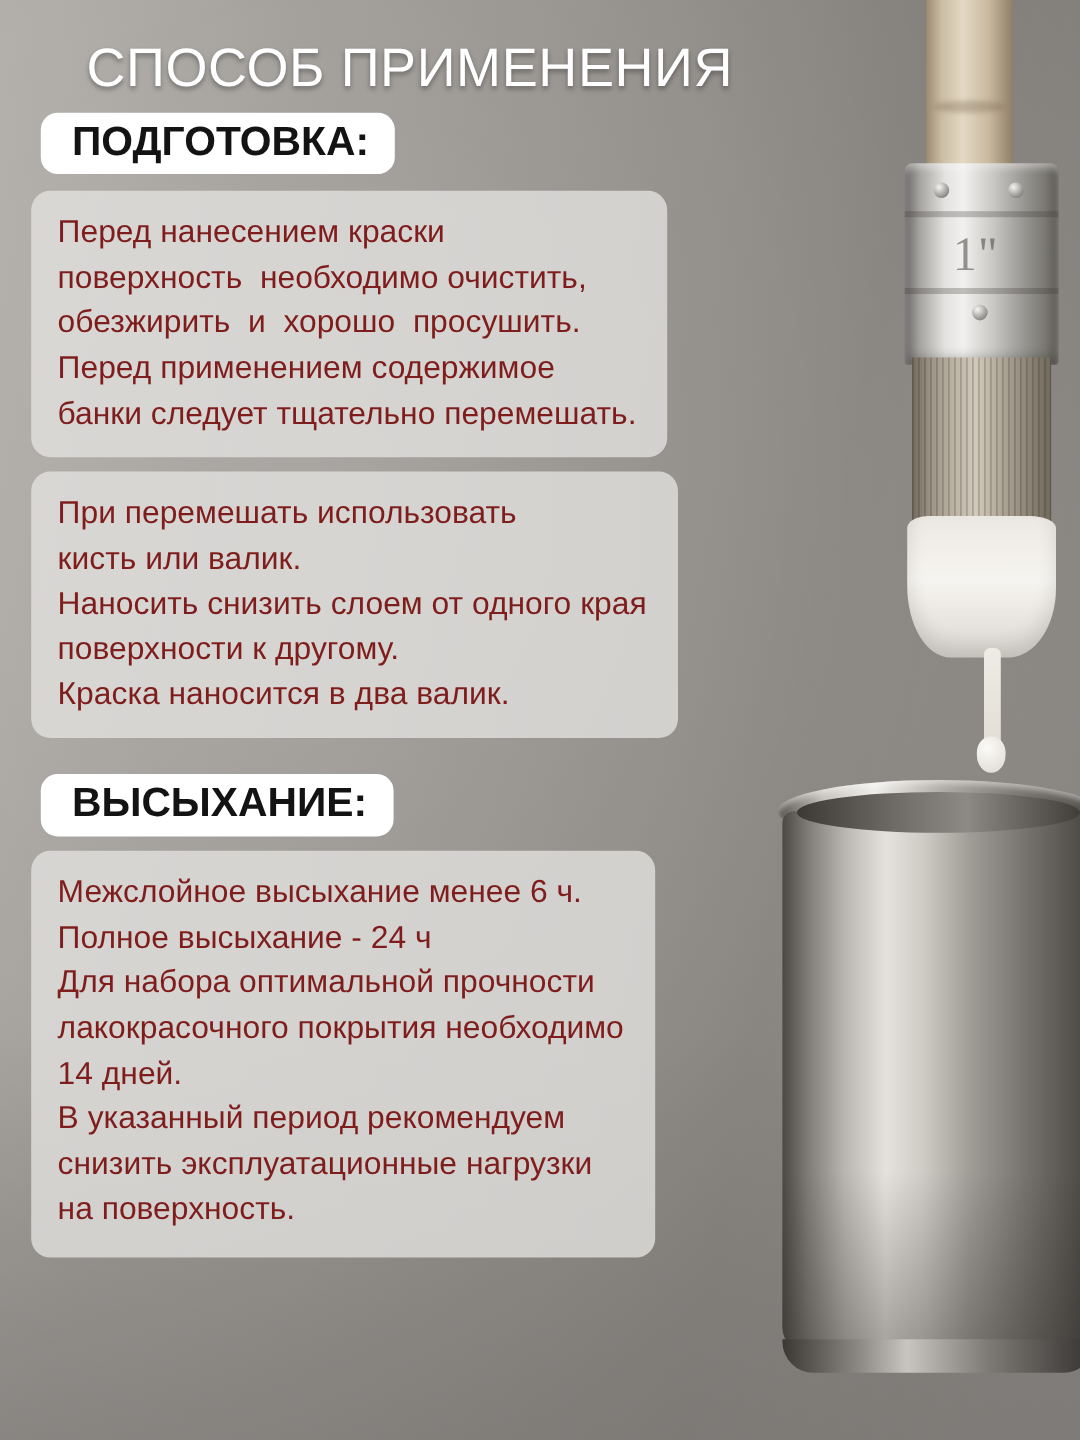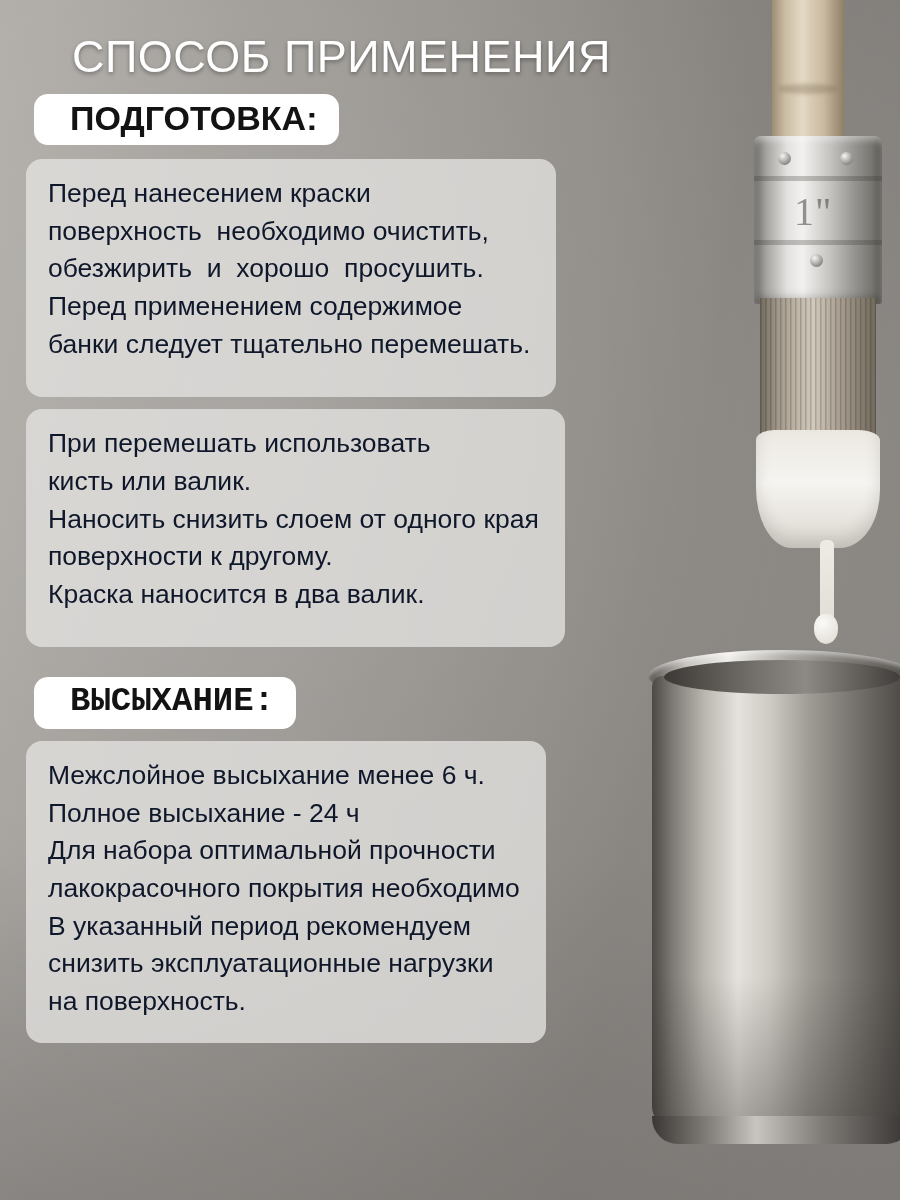--- a/index.html
+++ b/index.html
@@ -207,37 +207,37 @@
     color: #ffffff;
     font-size: 45px;
     font-weight: normal;
     letter-spacing: 0.5px;
     text-shadow: 0 2px 4px rgba(0,0,0,0.35);
     line-height: 1.1;
   }
   .section-head {
     display: inline-block;
     margin: 0 0 0 34px;
-    padding: 7px 22px 9px 36px;
+    padding: 7px 22px 9px 26px;
     background: #ffffff;
     border-radius: 14px;
     color: #131313;
     font-size: 34px;
     font-weight: bold;
     line-height: 1.05;
   }
   .section-head.head-2 { margin-top: 34px; }
-  .section-head.head-3 { margin-top: 30px; font-family: Liberation Mono, monospace; }
+  .section-head.head-3 { margin-top: 30px; }
 
   .panel {
     margin: 12px 0 0 26px;
-    padding: 16px 26px 34px 22px;
+    padding: 16px 26px 18px 22px;
     background: rgba(226,225,223,0.80);
     border-radius: 16px;
-    color: #0f172a;
+    color: #7f1d1d;
     font-size: 26.5px;
     line-height: 1.42;
     width: max-content;
     max-width: 630px;
   }
   .panel p { margin: 0; }
   .panel b { font-weight: normal; }
   .panel-1 { margin-top: 14px; }
   .panel-3 { padding-bottom: 22px; }
 </style>
@@ -293,19 +293,20 @@
       <p>поверхности к другому.</p>
       <p>Краска наносится в <b>два валик.</b></p>
     </div>
 
     <div class="section-head head-3">ВЫСЫХАНИЕ:</div>
     <div class="panel panel-3">
       <p>Межслойное высыхание менее 6 ч.</p>
       <p>Полное высыхание - 24 ч</p>
       <p>Для набора оптимальной прочности</p>
       <p>лакокрасочного покрытия необходимо</p>
+      <p><b>14 дней.</b></p>
       <p>В указанный период рекомендуем</p>
       <p>снизить эксплуатационные нагрузки</p>
       <p>на поверхность.</p>
     </div>
 
   </div>
 </div>
 
 </body></html>

